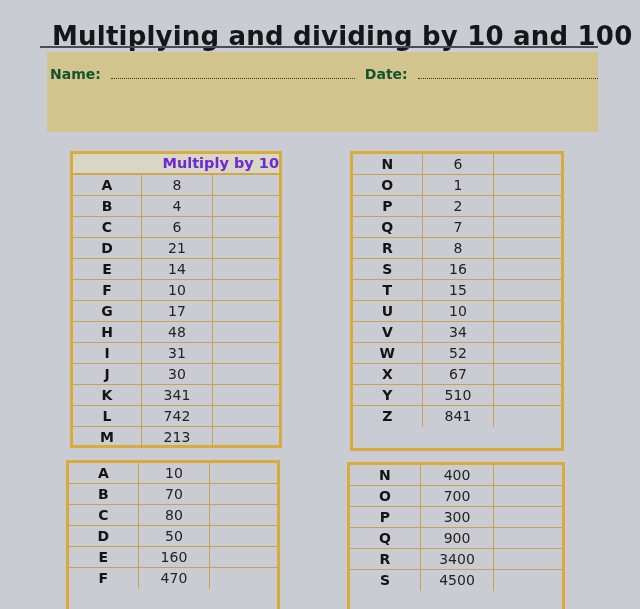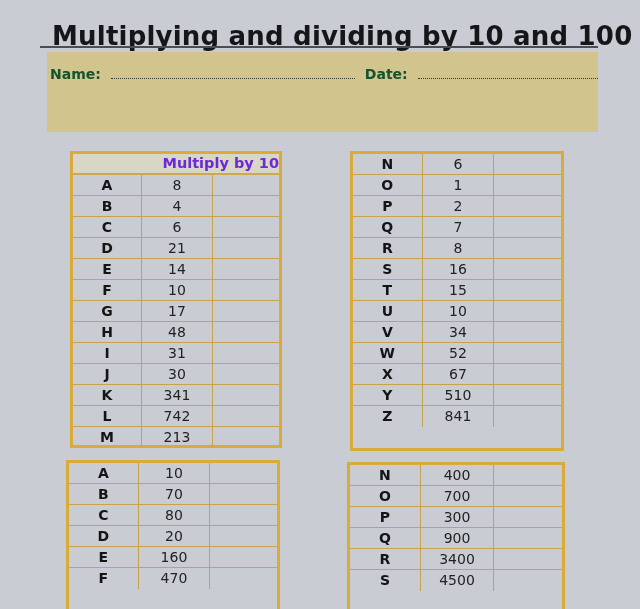--- a/index.html
+++ b/index.html
@@ -232,21 +232,21 @@
       <div class="c2">70</div>
       <div class="c3"></div>
     </div>
     <div class="row" style="height: 21px; line-height: 21px;">
       <div class="c1">C</div>
       <div class="c2">80</div>
       <div class="c3"></div>
     </div>
     <div class="row" style="height: 21px; line-height: 21px;">
       <div class="c1">D</div>
-      <div class="c2">20</div>
+      <div class="c2">50</div>
       <div class="c3"></div>
     </div>
     <div class="row" style="height: 21px; line-height: 21px;">
       <div class="c1">E</div>
       <div class="c2">160</div>
       <div class="c3"></div>
     </div>
     <div class="row" style="height: 21px; line-height: 21px;">
       <div class="c1">F</div>
       <div class="c2">470</div>

